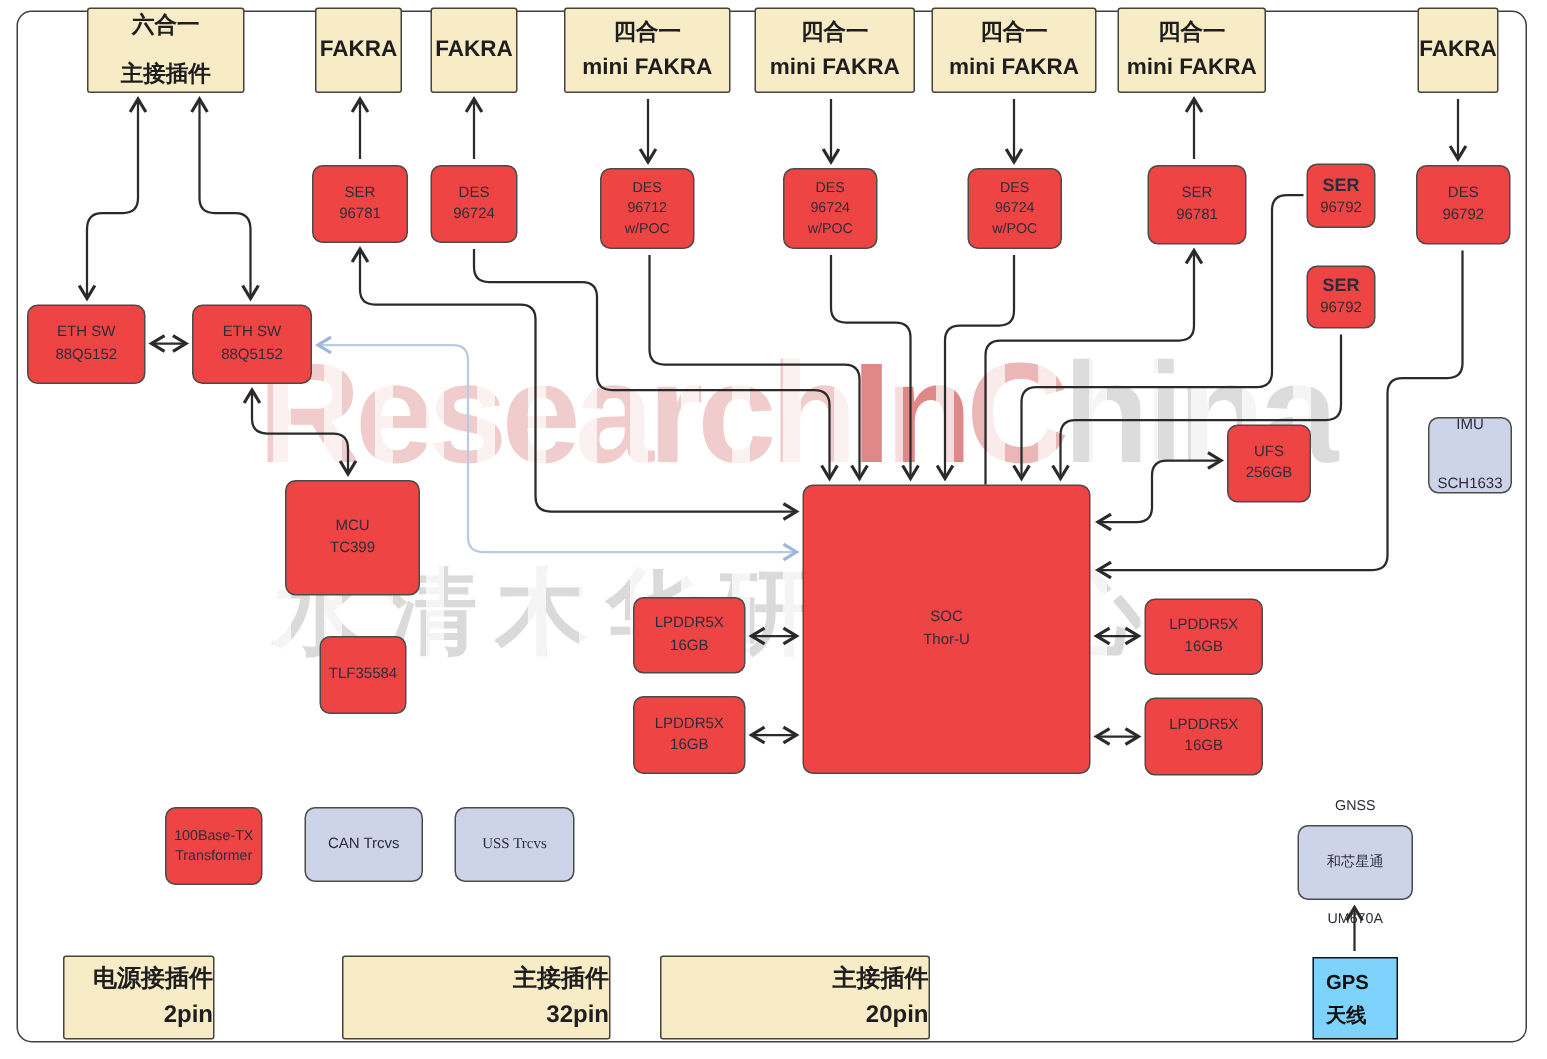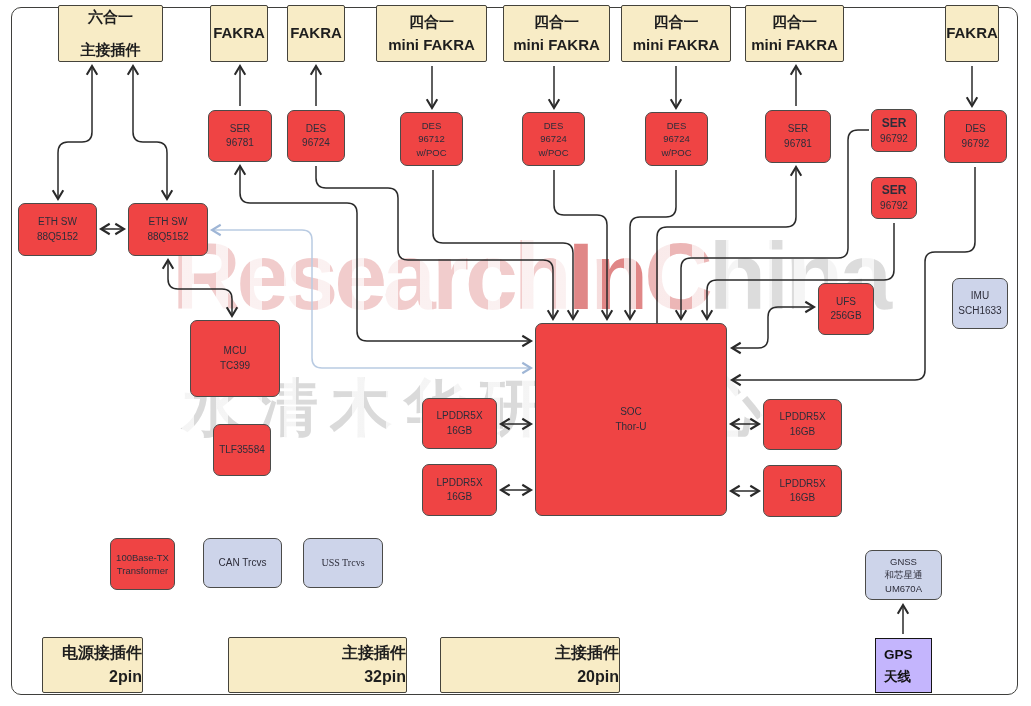--- a/index.html
+++ b/index.html
@@ -22,23 +22,23 @@
            border:1.6px solid #3f3f3c;border-radius:10px;box-sizing:border-box;z-index:2;}
   
   .box{position:absolute;box-sizing:border-box;display:flex;flex-direction:column;
        align-items:center;justify-content:center;text-align:center;z-index:3;}
   .conn{background:#f8ecc6;border:1.6px solid #45433b;font-size:15px;font-weight:600;
         color:#1e1e1e;line-height:1.5;border-radius:2px;}
   .bconn{font-size:16px;align-items:flex-end;}
   .chip{background:#ef4444;border:1.4px solid #4b4b49;border-radius:7px;font-size:10px;
         font-weight:500;color:#2d2d3a;line-height:1.45;}
   .small{font-size:9.5px;line-height:1.4;}
-  .lav{background:#cdd4ea;}
+  .lav{background:#cdd4ea;gap:24px;}
   .chipb .l0{font-size:12px;font-weight:600;}
-  .gpsbox{background:#c4b5fd;border:1.8px solid #141414;border-radius:0;
+  .gpsbox{background:#7dd3fc;border:1.8px solid #141414;border-radius:0;
           align-items:flex-start;padding-left:8px;text-align:left;font-size:13.5px;
           font-weight:600;color:#111;line-height:1.6;}
   .wires{position:absolute;left:0;top:0;z-index:4;}
 </style>
 </head>
 <body>
 
 <div class="stage">
 
   <div class="wm">

